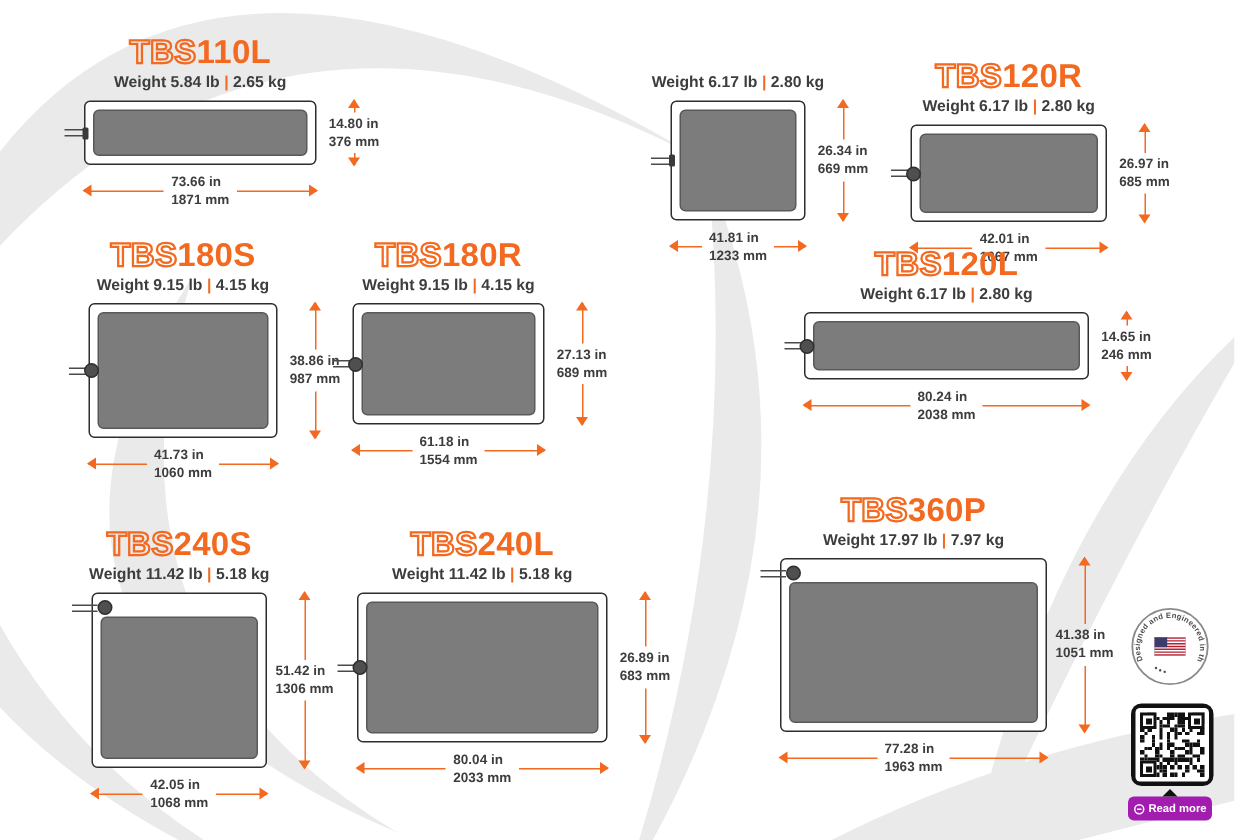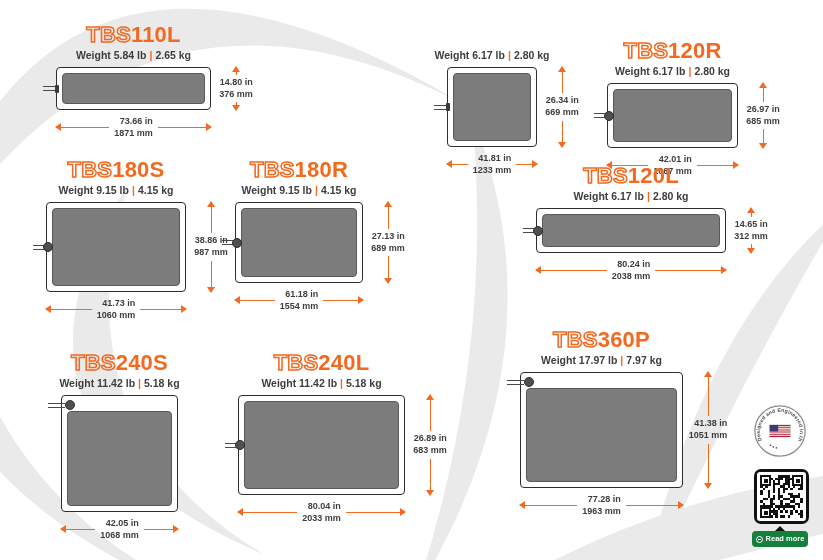--- a/index.html
+++ b/index.html
@@ -26,21 +26,21 @@
   .product.corner .screen{top:15px;}
 
   .p-title{position:absolute;bottom:calc(100% + 21px);left:50%;transform:translateX(-50%);
            white-space:nowrap;font-size:22px;font-weight:800;letter-spacing:.2px;color:var(--accent);line-height:1;}
   .p-title .outline{color:transparent;-webkit-text-stroke:1.5px var(--accent);}
   @supports not (-webkit-text-stroke:1px #000){.p-title .outline{color:#F9B48B;}}
   .p-weight{position:absolute;bottom:calc(100% + 7px);left:50%;transform:translateX(-50%);
             white-space:nowrap;font-size:10.5px;font-weight:700;color:var(--ink);line-height:1;}
   .p-weight .pipe{color:var(--accent);margin:0 3px;font-weight:700;}
 
-  .dimtext{font-size:9px;font-weight:700;color:var(--ink);line-height:1.3;text-align:right;white-space:nowrap;}
+  .dimtext{font-size:9px;font-weight:700;color:var(--ink);line-height:1.3;text-align:left;white-space:nowrap;}
 
   .hdim{position:absolute;top:calc(100% + 6px);left:0;right:0;display:flex;align-items:center;}
   .hdim .dimtext{padding:0 5px;}
   .hl{flex:1;height:0;border-top:1.8px solid var(--accent);position:relative;min-width:8px;}
   .hl.a-left::before{content:"";position:absolute;left:-1px;top:-4.9px;width:0;height:0;
       border:4px solid transparent;border-left:0;border-right:6.5px solid var(--accent);}
   .hl.a-right::before{content:"";position:absolute;right:-1px;top:-4.9px;width:0;height:0;
       border:4px solid transparent;border-right:0;border-left:6.5px solid var(--accent);}
 
   .vdim{position:absolute;left:calc(100% + 2px);top:0;bottom:0;width:46px;
@@ -72,21 +72,21 @@
   .qr{position:absolute;left:754px;top:469px;width:55px;height:55px;background:#111;
       border-radius:7px;padding:3px;box-sizing:border-box;}
   .qr-frame{position:relative;width:100%;height:100%;background:#fff;border-radius:3px;
       padding:3px;box-sizing:border-box;}
   .qr-grid{display:grid;width:100%;height:100%;grid-template-columns:repeat(17,1fr);grid-auto-rows:1fr;}
   .qr-grid .on{background:#111;}
   .finder{position:absolute;width:11px;height:11px;border:2px solid #111;background:#fff;box-sizing:border-box;}
   .finder::after{content:"";position:absolute;inset:1.5px;background:#111;}
   .finder.tl{left:3px;top:3px;} .finder.tr{right:3px;top:3px;} .finder.bl{left:3px;bottom:3px;}
   
-  .readmore{position:absolute;left:752px;top:531px;width:56px;height:16px;background:#15803d;
+  .readmore{position:absolute;left:752px;top:531px;width:56px;height:16px;background:#a21caf;
       border-radius:4px;display:flex;align-items:center;justify-content:center;gap:3px;color:#fff;cursor:pointer;}
   .rm-tri{position:absolute;top:-5px;left:50%;transform:translateX(-50%);width:0;height:0;
       border:5px solid transparent;border-top:0;border-bottom:5px solid #111;}
   .rm-icon{width:7px;height:7px;border:1px solid #fff;border-radius:50%;box-sizing:border-box;position:relative;flex:0 0 auto;}
   .rm-icon::after{content:"";position:absolute;left:1px;right:1px;top:2px;height:1px;background:#fff;}
   .rm-label{font-size:7.5px;font-weight:700;line-height:1;}
 </style>
 </head>
 <body>
 
@@ -159,21 +159,21 @@
       <span class="dimtext"><span>42.01 in</span><br><span>1067 mm</span></span>
       <span class="hl a-right"></span>
     </div>
     <div class="vdim">
       <span class="vl a-up"></span>
       <span class="dimtext"><span>26.97 in</span><br><span>685 mm</span></span>
       <span class="vl a-down"></span>
     </div>
   </div>
 
-  <div class="product" style="left:46px;top:202px;width:140px;height:90px;">
+  <div class="product" style="left:59px;top:202px;width:126px;height:90px;">
     <div class="p-title"><span class="outline">TBS</span><span>180S</span></div>
     <div class="p-weight"><span>Weight 9.15 lb</span><span class="pipe">|</span><span>4.15 kg</span></div>
     <div class="panel">
       <div class="screen"></div>
       <div class="conn side">
           <span class="cable"></span>
           <span class="knob"></span>
         </div>
     </div>
     <div class="hdim">
@@ -220,40 +220,45 @@
           <span class="knob"></span>
         </div>
     </div>
     <div class="hdim">
       <span class="hl a-left"></span>
       <span class="dimtext"><span>80.24 in</span><br><span>2038 mm</span></span>
       <span class="hl a-right"></span>
     </div>
     <div class="vdim">
       <span class="vl a-up"></span>
-      <span class="dimtext"><span>14.65 in</span><br><span>312 mm</span></span>
+      <span class="dimtext"><span>14.65 in</span><br><span>246 mm</span></span>
       <span class="vl a-down"></span>
     </div>
   </div>
 
   <div class="product corner" style="left:61px;top:395px;width:117px;height:117px;">
     <div class="p-title"><span class="outline">TBS</span><span>240S</span></div>
     <div class="p-weight"><span>Weight 11.42 lb</span><span class="pipe">|</span><span>5.18 kg</span></div>
     <div class="panel">
       <div class="screen"></div>
       <div class="conn cnr">
           <span class="cable"></span>
           <span class="knob"></span>
         </div>
     </div>
     <div class="hdim">
       <span class="hl a-left"></span>
       <span class="dimtext"><span>42.05 in</span><br><span>1068 mm</span></span>
       <span class="hl a-right"></span>
     </div>
+    <div class="vdim">
+      <span class="vl a-up"></span>
+      <span class="dimtext"><span>51.42 in</span><br><span>1306 mm</span></span>
+      <span class="vl a-down"></span>
+    </div>
   </div>
 
   <div class="product" style="left:238px;top:395px;width:167px;height:100px;">
     <div class="p-title"><span class="outline">TBS</span><span>240L</span></div>
     <div class="p-weight"><span>Weight 11.42 lb</span><span class="pipe">|</span><span>5.18 kg</span></div>
     <div class="panel">
       <div class="screen"></div>
       <div class="conn side">
           <span class="cable"></span>
           <span class="knob"></span>
@@ -264,21 +269,21 @@
       <span class="dimtext"><span>80.04 in</span><br><span>2033 mm</span></span>
       <span class="hl a-right"></span>
     </div>
     <div class="vdim">
       <span class="vl a-up"></span>
       <span class="dimtext"><span>26.89 in</span><br><span>683 mm</span></span>
       <span class="vl a-down"></span>
     </div>
   </div>
 
-  <div class="product corner" style="left:520px;top:372px;width:163px;height:116px;">
+  <div class="product corner" style="left:520px;top:372px;width:178px;height:116px;">
     <div class="p-title"><span class="outline">TBS</span><span>360P</span></div>
     <div class="p-weight"><span>Weight 17.97 lb</span><span class="pipe">|</span><span>7.97 kg</span></div>
     <div class="panel">
       <div class="screen"></div>
       <div class="conn cnr">
           <span class="cable"></span>
           <span class="knob"></span>
         </div>
     </div>
     <div class="hdim">

